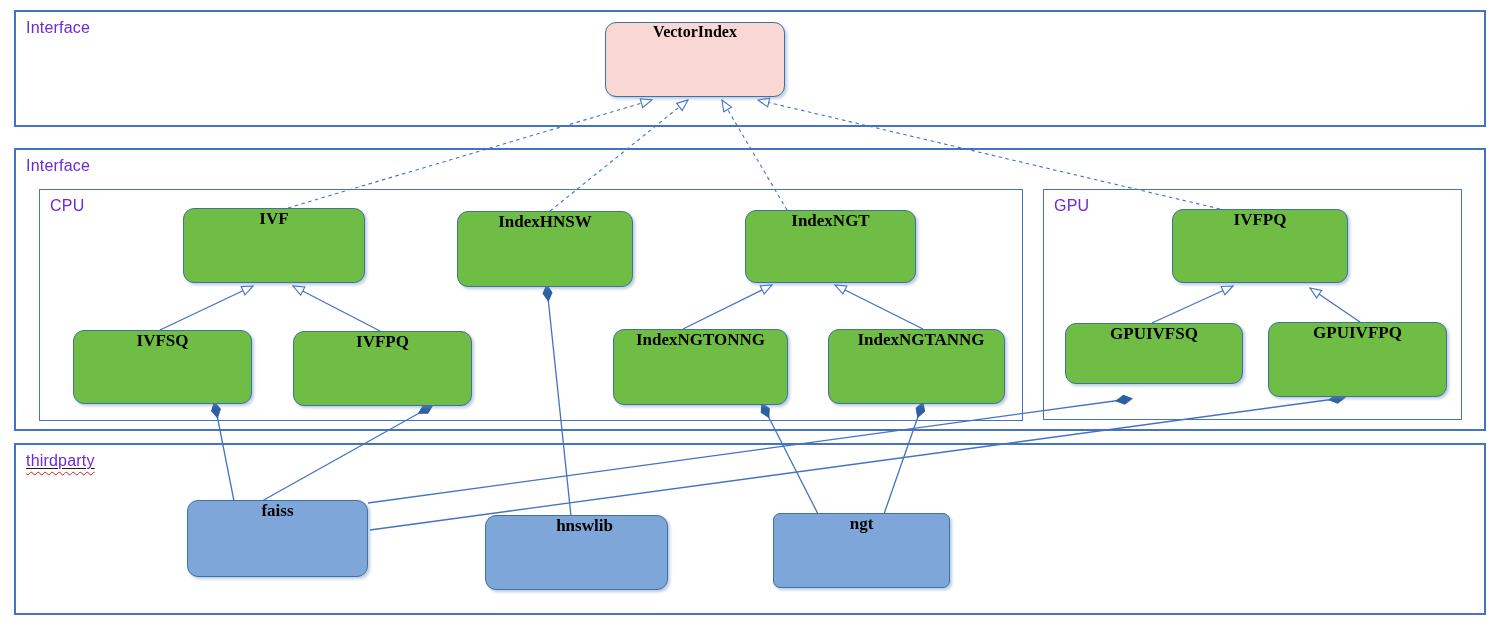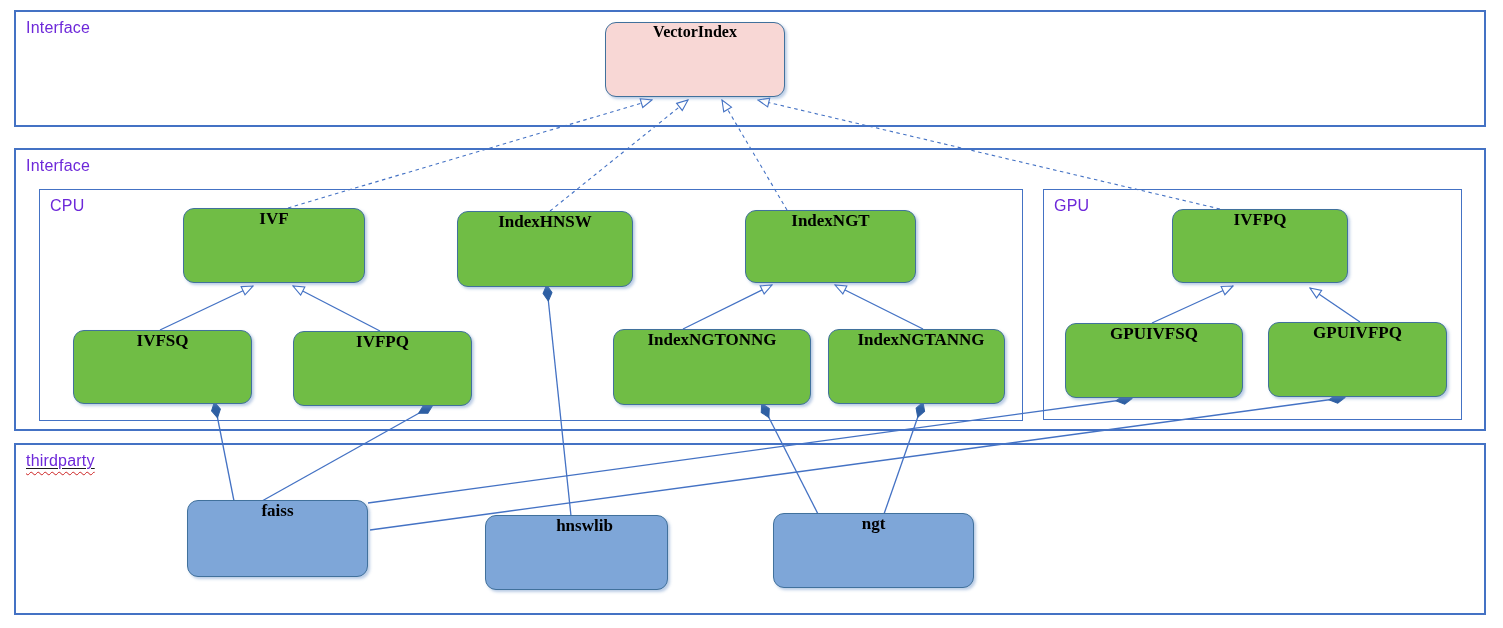--- a/index.html
+++ b/index.html
@@ -122,36 +122,36 @@
   <div class="node impl-node" style="left:1172px; top:209px; width:176px; height:74px;">
     <span>IVFPQ</span>
   </div>
 
   <div class="node impl-node" style="left:73px; top:330px; width:179px; height:74px;">
     <span>IVFSQ</span>
   </div>
   <div class="node impl-node" style="left:293px; top:331px; width:179px; height:75px;">
     <span>IVFPQ</span>
   </div>
-  <div class="node impl-node" style="left:613px; top:329px; width:198px; height:76px;">
+  <div class="node impl-node" style="left:613px; top:329px; width:175px; height:76px;">
     <span>IndexNGTONNG</span>
   </div>
   <div class="node impl-node" style="left:828px; top:329px; width:177px; height:75px;padding-left:9px;">
     <span>IndexNGTANNG</span>
   </div>
-  <div class="node impl-node" style="left:1065px; top:323px; width:178px; height:75px;">
+  <div class="node impl-node" style="left:1065px; top:323px; width:178px; height:61px;">
     <span>GPUIVFSQ</span>
   </div>
   <div class="node impl-node" style="left:1268px; top:322px; width:179px; height:75px;">
     <span>GPUIVFPQ</span>
   </div>
 
   <div class="node tp-node" style="left:187px; top:500px; width:181px; height:77px;">
     <span>faiss</span>
   </div>
   <div class="node tp-node" style="left:485px; top:515px; width:183px; height:75px;padding-left:16px;">
     <span>hnswlib</span>
   </div>
-  <div class="node tp-node" style="left:773px; top:513px; width:201px; height:75px;">
+  <div class="node tp-node" style="left:773px; top:513px; width:177px; height:75px;border-radius:7px;">
     <span>ngt</span>
   </div>
 
 </div>
 
 </body></html>

